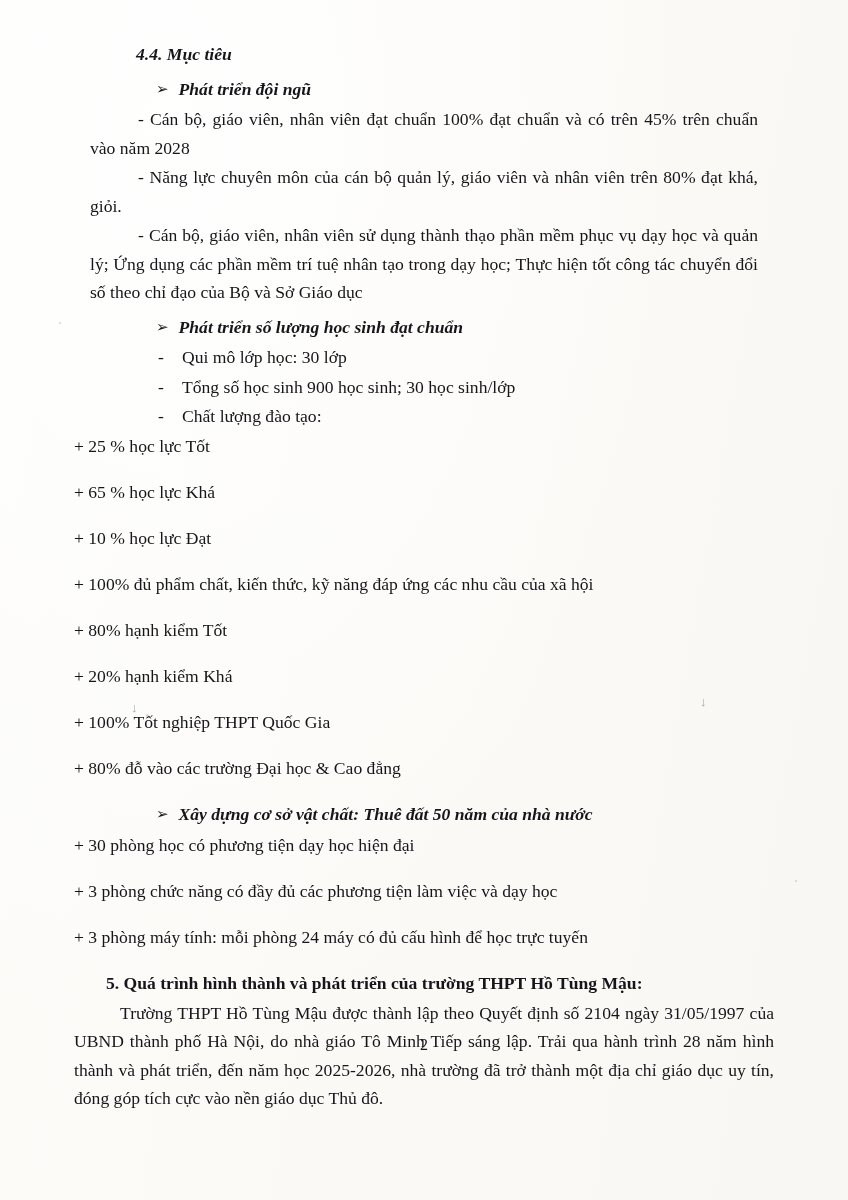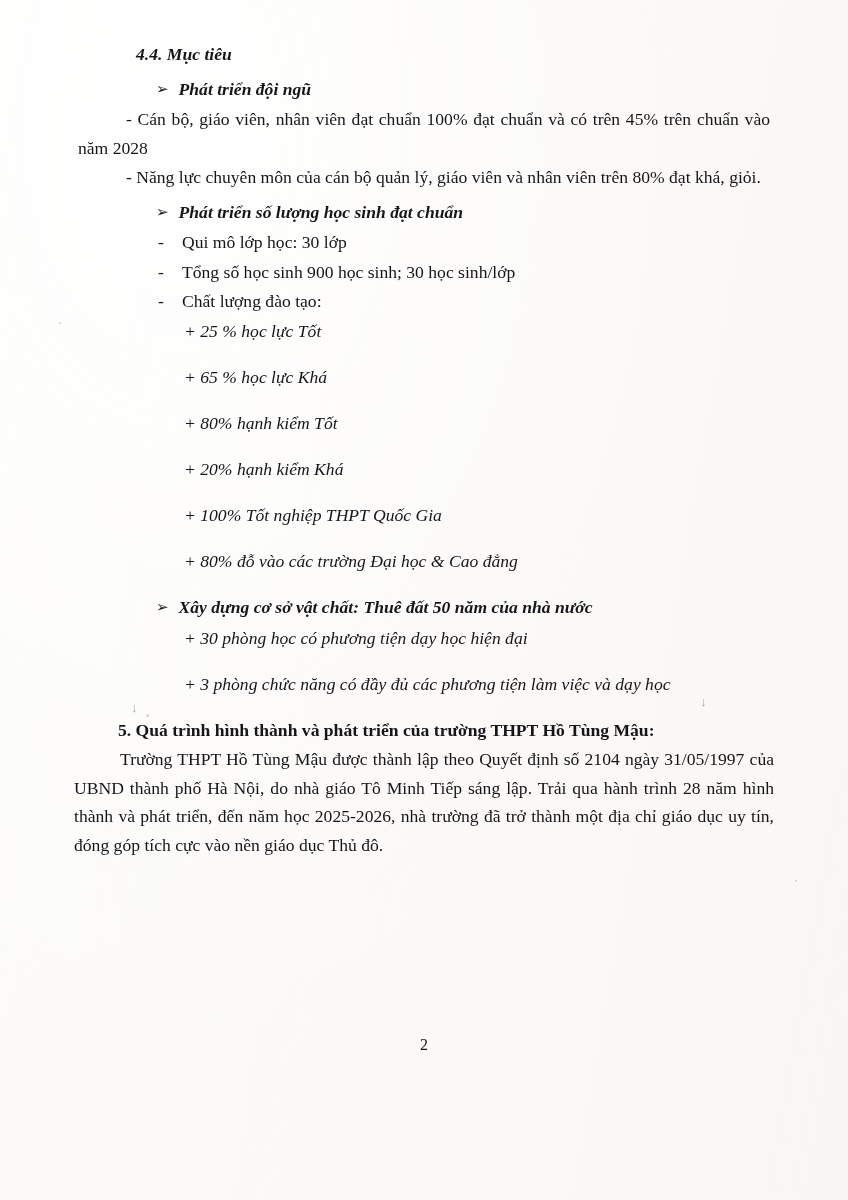--- a/index.html
+++ b/index.html
@@ -53,41 +53,39 @@
   .bullet-head .arrow {
     font-size: 15px;
     font-weight: normal;
     font-style: normal;
     line-height: 1;
     transform: translateY(-1px);
   }
   .para {
     text-align: justify;
     text-indent: 48px;
-    margin: 1px 4px;
+    margin: 1px 16px;
   }
   .dash-item {
     display: flex;
     gap: 14px;
     margin-left: 84px;
     margin-top: 1px;
   }
   .dash-item .dash {
     width: 10px;
     flex: none;
   }
   .plus-item {
-    margin-left: 110px;
     text-align: justify;
     margin-top: 1px;
-    font-style: italic;
   }
   .section-head {
     font-weight: bold;
-    margin-left: 44px;
+    margin-left: 32px;
     margin-top: 6px;
     margin-bottom: 1px;
   }
   .body-para {
     text-align: justify;
     text-indent: 46px;
     margin: 1px 0;
   }
   .page-number {
     position: absolute;
@@ -120,50 +118,54 @@
   <div class="content">
 
     <div class="lvl1">4.4. Mục tiêu</div>
 
     <div class="bullet-head">
       <span class="arrow">➢</span>
       <span>Phát triển đội ngũ</span>
     </div>
     <p class="para">- Cán bộ, giáo viên, nhân viên đạt chuẩn 100% đạt chuẩn và có trên 45% trên chuẩn vào năm 2028</p>
     <p class="para">- Năng lực chuyên môn của cán bộ quản lý, giáo viên và nhân viên trên 80% đạt khá, giỏi.</p>
+    <p class="para">- Cán bộ, giáo viên, nhân viên  sử dụng thành thạo phần mềm  phục vụ dạy học và quản lý; Ứng dụng các phần mềm trí tuệ nhân tạo trong dạy học; Thực hiện tốt công tác chuyển đổi số theo chỉ đạo của Bộ và Sở Giáo dục</p>
 
     <div class="bullet-head">
       <span class="arrow">➢</span>
       <span>Phát triển số lượng học sinh đạt chuẩn</span>
     </div>
     <div class="dash-item">
       <span class="dash">-</span>
       <span>Qui mô lớp học: 30 lớp</span>
     </div>
     <div class="dash-item">
       <span class="dash">-</span>
       <span>Tổng số học sinh 900 học sinh; 30 học sinh/lớp</span>
     </div>
     <div class="dash-item">
       <span class="dash">-</span>
       <span>Chất lượng đào tạo:</span>
     </div>
     <p class="plus-item">+ 25 % học lực Tốt</p>
     <p class="plus-item">+ 65 % học lực Khá</p>
+    <p class="plus-item">+ 10 % học lực Đạt</p>
+    <p class="plus-item">+ 100% đủ phẩm chất, kiến thức, kỹ năng đáp ứng các nhu cầu của xã hội</p>
     <p class="plus-item">+ 80% hạnh kiểm Tốt</p>
     <p class="plus-item">+ 20% hạnh kiểm Khá</p>
     <p class="plus-item">+ 100% Tốt nghiệp THPT Quốc Gia</p>
     <p class="plus-item">+ 80% đỗ vào các trường Đại học &amp; Cao đẳng</p>
 
     <div class="bullet-head">
       <span class="arrow">➢</span>
       <span>Xây dựng cơ sở vật chất: Thuê đất 50 năm của nhà nước</span>
     </div>
     <p class="plus-item">+ 30 phòng học có phương tiện dạy học hiện đại</p>
     <p class="plus-item">+ 3 phòng chức năng có đầy đủ các phương tiện làm việc và dạy học</p>
+    <p class="plus-item">+ 3 phòng máy tính: mỗi phòng 24 máy có đủ cấu hình để học trực tuyến</p>
 
     <div class="section-head">5. Quá trình hình thành và phát triển của trường THPT Hồ Tùng Mậu:</div>
     <p class="body-para">Trường THPT Hồ Tùng Mậu được thành lập theo Quyết định số 2104 ngày 31/05/1997 của UBND thành phố Hà Nội, do nhà giáo Tô Minh Tiếp sáng lập. Trải qua hành trình 28 năm hình thành và phát triển, đến năm học 2025-2026, nhà trường đã trở thành một địa chỉ giáo dục uy tín, đóng góp tích cực vào nền giáo dục Thủ đô.</p>
 
   </div>
 
   <div class="page-number">2</div>
 
   <span class="mark" style="left:131px; top:700px;">↓</span>
   <span class="mark" style="left:700px; top:694px;">↓</span>

